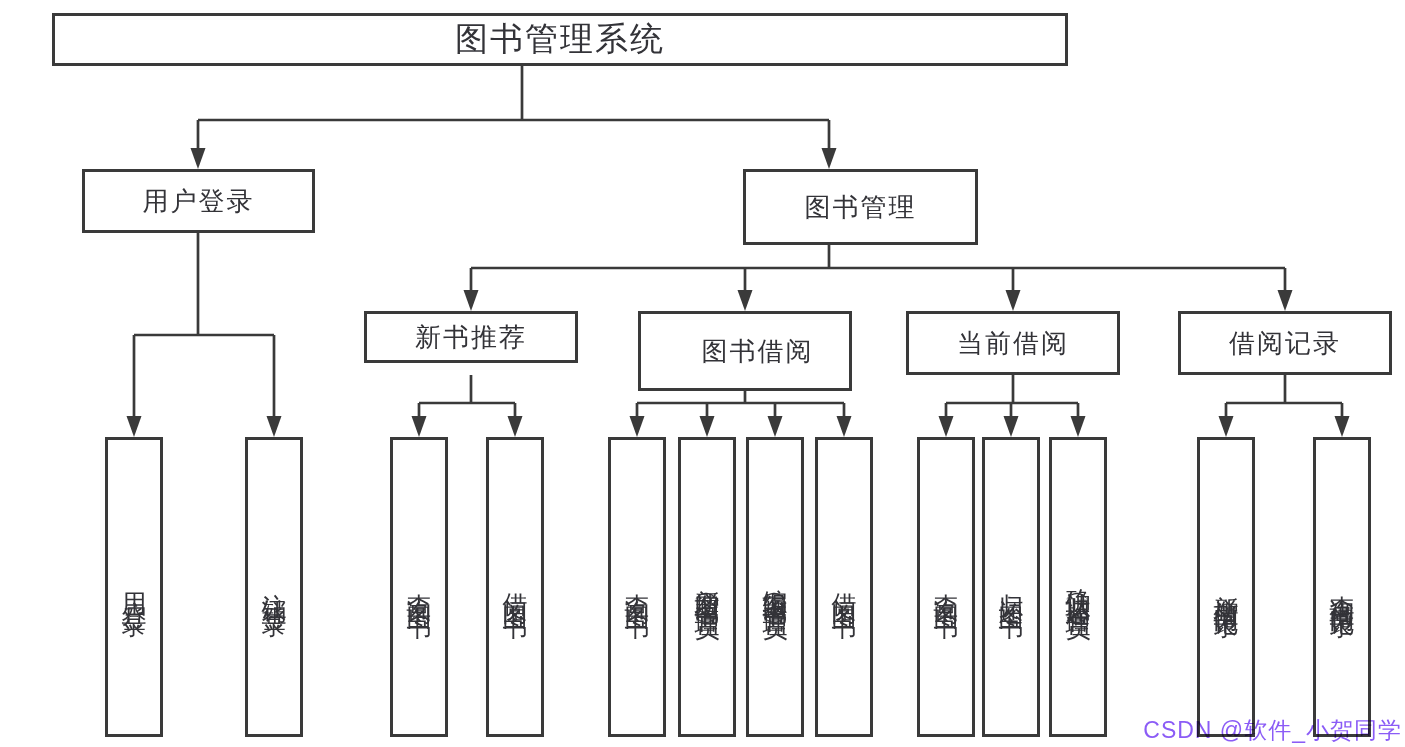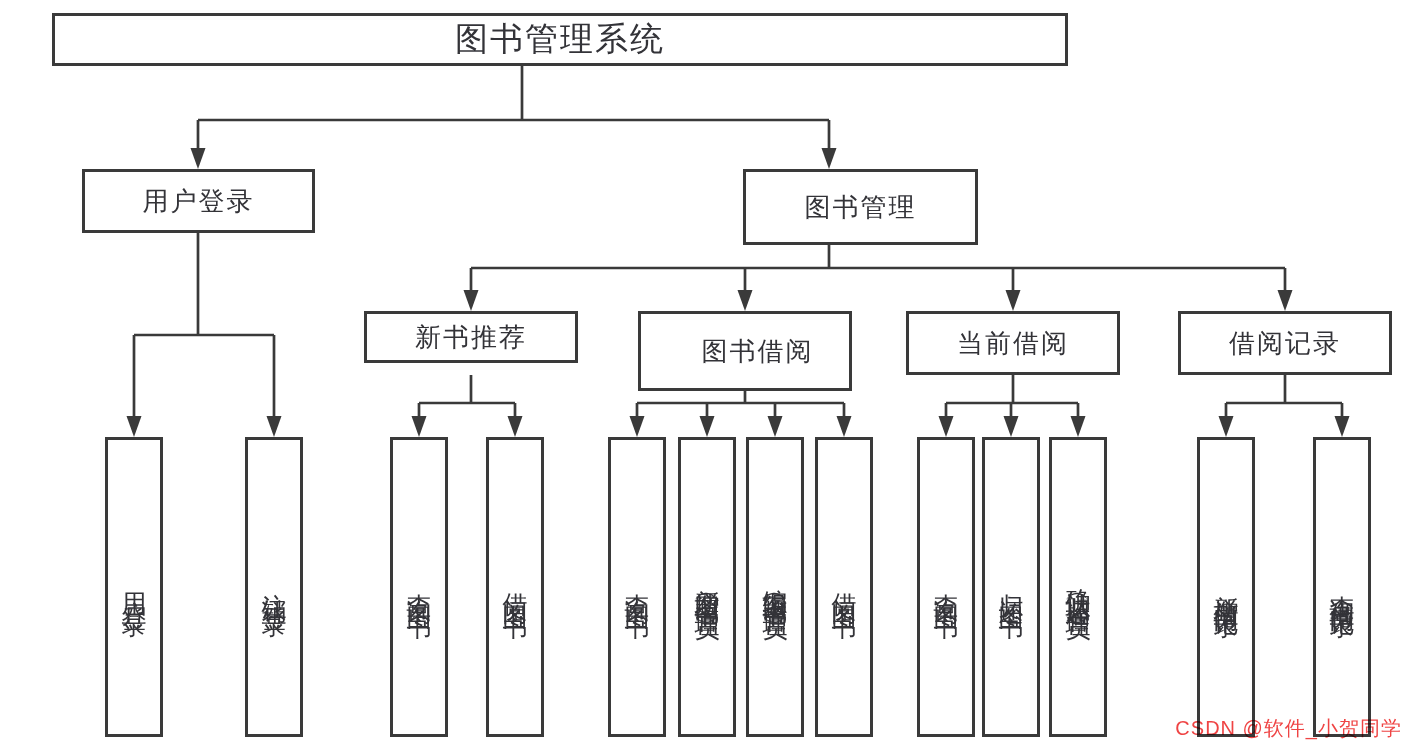--- a/index.html
+++ b/index.html
@@ -38,23 +38,23 @@
     font-size: 25px;
     letter-spacing: 7px;
     line-height: 1;
     white-space: nowrap;
   }
   .node.leaf.tight span { letter-spacing: 4px; }
   .watermark {
     position: absolute;
     top: 715px;
     right: 3px;
-    font-size: 20px;
+    font-size: 23px;
     letter-spacing: 1px;
-    color: #ef4444;
+    color: #8b5cf6;
     mix-blend-mode: multiply;
     white-space: nowrap;
   }
 </style>
 </head>
 <body>
 
 <div class="canvas">
 
   <svg class="connectors" viewBox="0 0 1405 747" aria-hidden="true">

